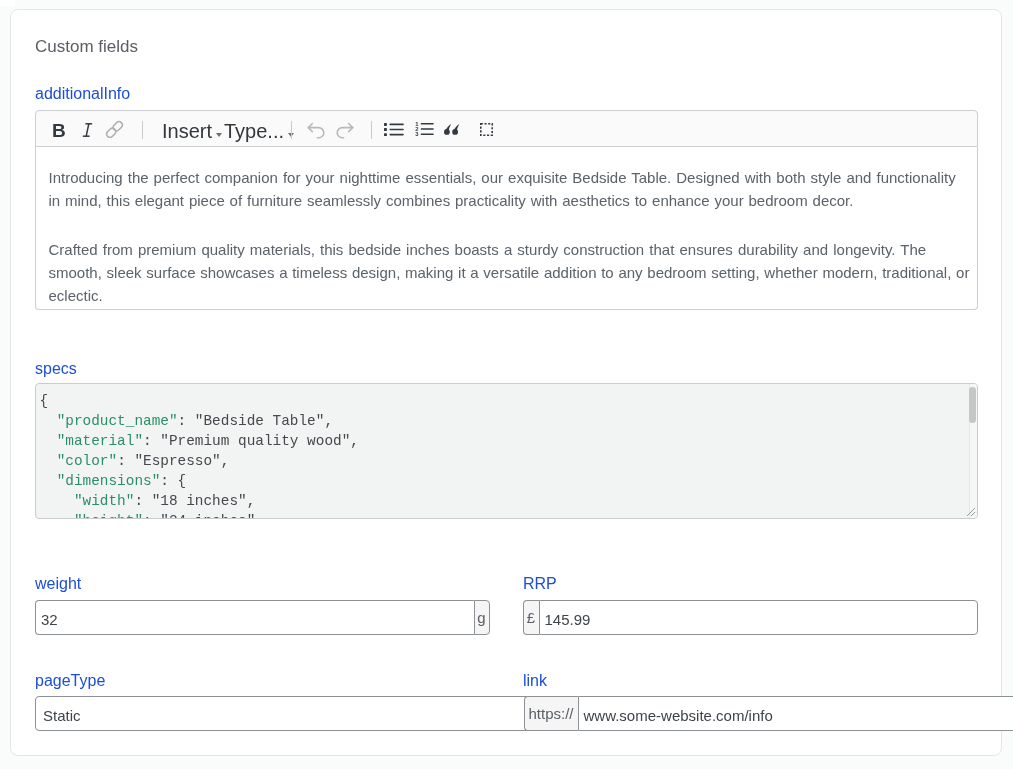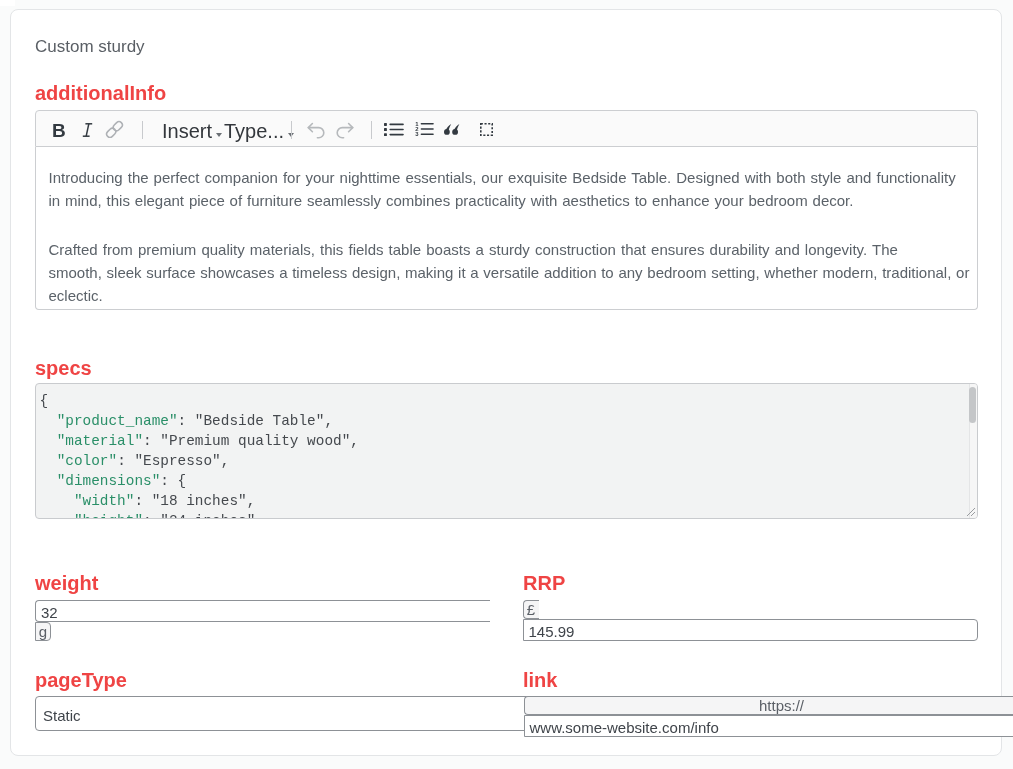--- a/index.html
+++ b/index.html
@@ -1,50 +1,50 @@
 <!DOCTYPE html>
 <html><head>
 <meta charset="utf-8">
 <style>
 * { margin:0; padding:0; box-sizing:border-box; }
 html,body { width:1013px; height:769px; overflow:hidden; background:#fafbfb; font-family:"Liberation Sans", sans-serif; }
 .page { position:relative; width:1013px; height:769px; }
 .card { position:absolute; left:10px; top:9px; width:992px; height:747px; background:#ffffff; border:1px solid #e3e5e7; border-radius:8px; }
 .abs { position:absolute; }
 .h1 { left:35px; top:38px; font-size:17px; line-height:1; color:#5a5f65; }
-.label { font-size:20px; line-height:15px; color:#ef4444;font-weight:bold; }
+.label { font-size:16px; line-height:15px; color:#1d4ed8; }
 
 .editor { left:35px; top:110px; width:943px; }
 .toolbar { position:relative; height:37px; background:#fafafa; border:1px solid #ccced1; border-radius:4px 4px 0 0; }
 .tb { position:absolute; }
 .sep { position:absolute; top:10px; width:1px; height:18px; background:#c8cacd; }
 .content { position:relative; height:163px; background:#fff; border:1px solid #ccced1; border-top:none; border-radius:0 0 4px 4px; overflow:hidden; }
 .ln { position:absolute; left:12.5px; width:928px; font-size:15px; line-height:23px; height:23px; color:#5b6269; white-space:pre; word-spacing:0.7px; }
 .ddtext { font-size:20px; color:#33373c; line-height:14px; }
 .caret { display:inline-block; width:0; height:0; border-left:3.2px solid transparent; border-right:3.2px solid transparent; border-top:4.2px solid #6b7075; vertical-align:1px; margin-left:4px; }
 
 .specs { left:35px; top:383px; width:943px; height:135.5px; background:#f2f3f3; border:1px solid #c9cbce; border-radius:4px; overflow:hidden; }
 .code { position:absolute; left:3.4px; top:6.5px; font-family:"Liberation Mono", monospace; font-size:14.4px; line-height:20px; color:#45494e; white-space:pre; }
 .code .k { color:#2a8f68; }
 .sbtrack { position:absolute; right:0; top:0; width:8.5px; height:134px; background:#f6f6f6; border-left:1px solid #e4e5e6; }
 .sbthumb { position:absolute; right:1.4px; top:2.5px; width:7px; height:36px; background:#c4c6c8; border-radius:4px; }
 
-.group { position:absolute; display:flex; height:35px;flex-direction:column; }
+.group { position:absolute; display:flex; height:35px; }
 .group .seg { height:35px; border:1px solid #8d9196; font-size:15px; color:#3f444a; display:flex; align-items:center; padding-top:3px; }
 .group .main { background:#fff; flex:1; padding:3px 5px 0; }
 .group .addon { background:#f5f5f6; color:#5a5f66; justify-content:center; }
 .sel { position:absolute; height:35px; background:#fff; border:1px solid #8d9196; border-radius:4px; font-size:15px; color:#3f444a; display:flex; align-items:center; padding:3px 7px 0; }
 .chev { position:absolute; }
 </style>
 </head>
 <body>
 <div class="page">
   <div class="card"></div>
   <div class="abs" style="left:0; top:0; width:15px; height:6px; background:#ffffff;"></div>
-  <div class="abs h1">Custom sturdy</div>
+  <div class="abs h1">Custom fields</div>
   <div class="abs label" style="left:35px; top:85.5px;">additionalInfo</div>
 
   <div class="abs editor">
     <div class="toolbar">
       <div class="tb" style="left:16px; top:9.5px; font-weight:bold; font-size:19px; line-height:19px; color:#333a41;">B</div>
       <svg class="tb" style="left:45.5px; top:12px;" width="11" height="14" viewBox="0 0 11 14">
         <g stroke="#333a41" stroke-width="1.5" fill="none">
           <path d="M3.4 0.8 H10.2"></path>
           <path d="M0.8 13.2 H7.6"></path>
           <path d="M6.8 0.8 L4.2 13.2"></path>
@@ -105,21 +105,21 @@
           <path d="M15.4 0 C12.9 1.6 10.9 3.8 9.9 6.3 L12.6 7.4 C13.1 4.8 14.1 2.3 15.4 0 Z"></path>
         </g>
       </svg>
       <svg class="tb" style="left:443.5px; top:12px;" width="13" height="13" viewBox="0 0 13 13">
         <rect x="0.8" y="0.8" width="11.4" height="11.4" fill="none" stroke="#333a41" stroke-width="1.6" stroke-dasharray="2.1 1.6"></rect>
       </svg>
     </div>
     <div class="content">
       <div class="ln" style="top:41.5px;">in mind, this elegant piece of furniture seamlessly combines practicality with aesthetics to enhance your bedroom decor.</div>
       <div class="ln" style="top:18.5px; word-spacing:0.85px;">Introducing the perfect companion for your nighttime essentials, our exquisite Bedside Table. Designed with both style and functionality</div>
-      <div class="ln" style="top:90.5px; word-spacing:0.95px;">Crafted from premium quality materials, this fields table boasts a sturdy construction that ensures durability and longevity. The</div>
+      <div class="ln" style="top:90.5px; word-spacing:0.95px;">Crafted from premium quality materials, this bedside inches boasts a sturdy construction that ensures durability and longevity. The</div>
       <div class="ln" style="top:136.5px;">eclectic.</div>
       <div class="ln" style="top:113.5px; word-spacing:0.55px;">smooth, sleek surface showcases a timeless design, making it a versatile addition to any bedroom setting, whether modern, traditional, or</div>
     </div>
   </div>
 
   <div class="abs label" style="left:35px; top:361px;text-align:center;">specs</div>
   <div class="abs specs">
     <div class="code">{
   <span class="k">"product_name"</span>: "Bedside Table",
   <span class="k">"material"</span>: "Premium quality wood",

